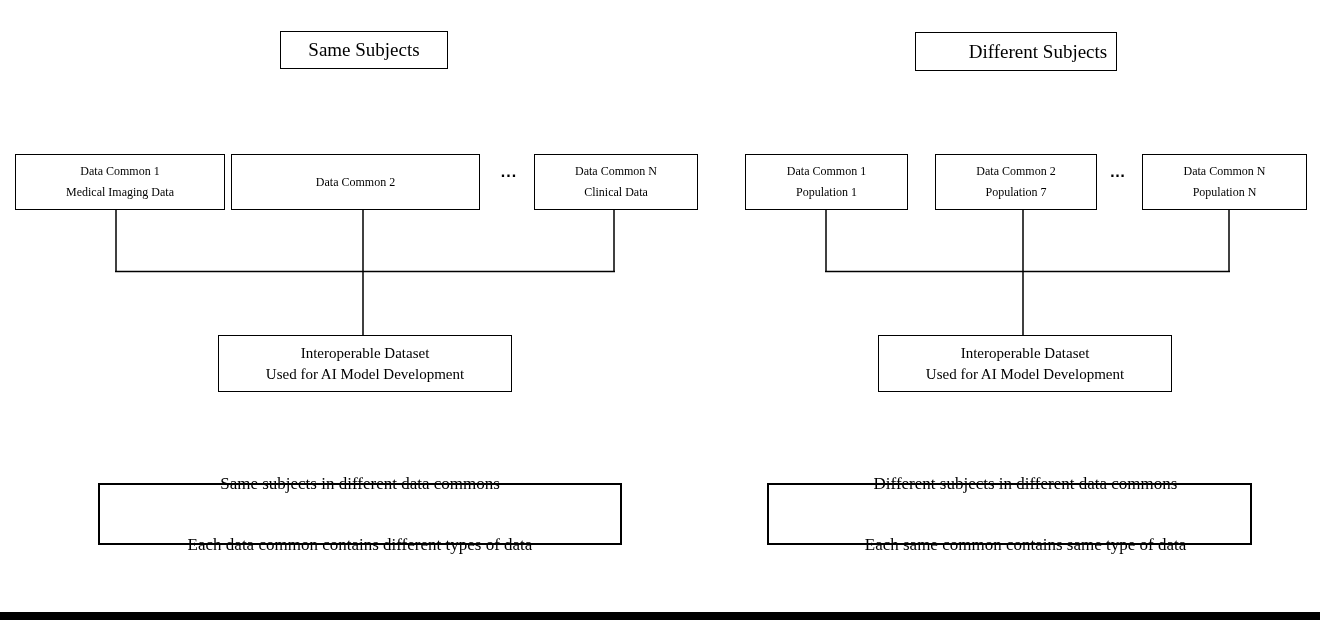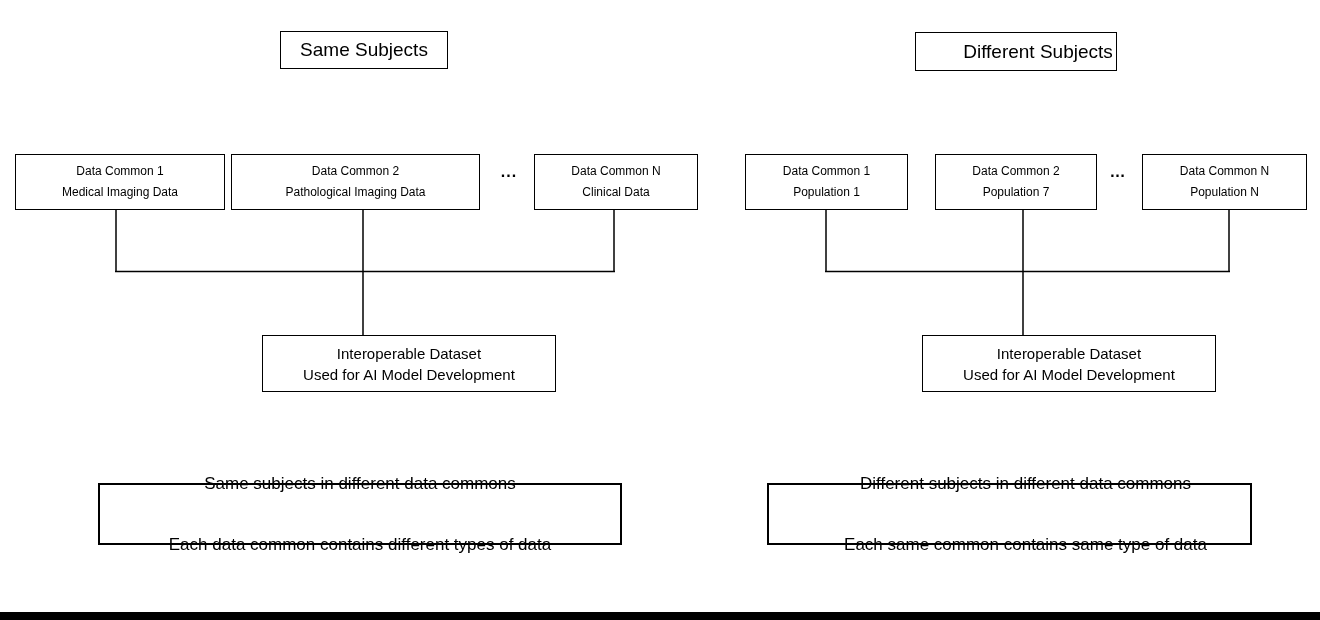--- a/index.html
+++ b/index.html
@@ -19,24 +19,25 @@
     position: absolute;
     box-sizing: border-box;
     border: 1.5px solid #000000;
     background: #ffffff;
     display: flex;
     flex-direction: column;
     align-items: center;
     justify-content: center;
     text-align: center;
     white-space: nowrap;
+    font-family: Liberation Serif, serif;
   }
   .title-box   { font-size: 19px; }
   .common-box  { font-size: 12px; line-height: 21px; }
-  .result-box  { font-size: 15px; line-height: 21px; margin-left: 44px; }
+  .result-box  { font-size: 15px; line-height: 21px; }
   .caption-box { font-size: 17px; line-height: 24px; border-width: 2px; gap: 37px; }
   .dots {
     position: absolute;
     font-size: 16px;
     font-weight: bold;
     letter-spacing: 1px;
     text-align: center;
     line-height: 24px;
   }
   .connectors {
@@ -74,21 +75,20 @@
     <div>Same Subjects</div>
   </div>
 
   <div class="box common-box" style="left:15px; top:154px; width:210px; height:56px;">
     <div>Data Common 1</div>
     <div>Medical Imaging Data</div>
   </div>
 
   <div class="box common-box" style="left:231px; top:154px; width:249px; height:56px;">
     <div>Data Common 2</div>
-    <div>Pathological Imaging Data</div>
   </div>
 
   <div class="dots" style="left:495px; top:160px; width:28px;">...</div>
 
   <div class="box common-box" style="left:534px; top:154px; width:164px; height:56px;">
     <div>Data Common N</div>
     <div>Clinical Data</div>
   </div>
 
   <div class="box result-box" style="left:218px; top:335px; width:294px; height:57px;">

